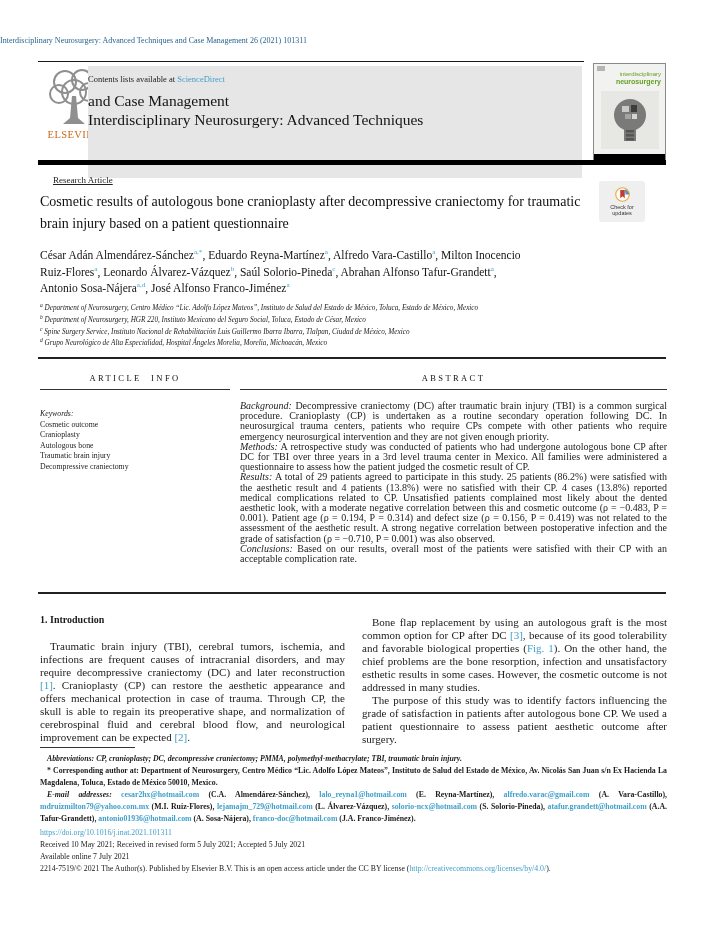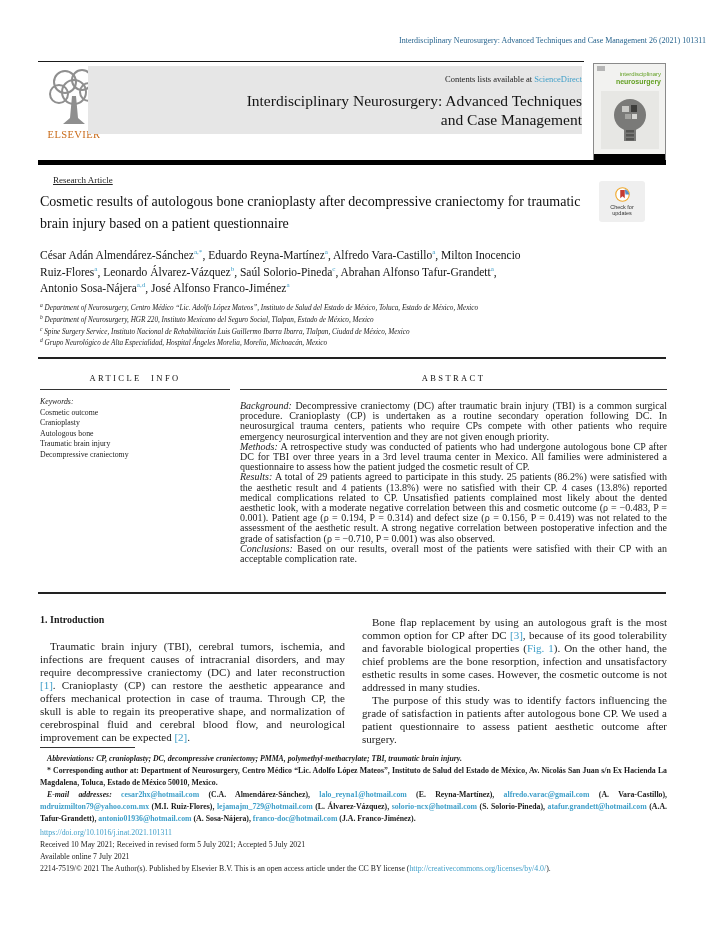--- a/index.html
+++ b/index.html
@@ -3,32 +3,32 @@
 <meta charset="utf-8">
 <style>
   html,body{margin:0;padding:0;background:#ffffff;}
   .page{position:relative;width:706px;height:944px;background:#fff;
         font-family:"Liberation Serif","DejaVu Serif",serif;color:#1b1b1b;overflow:hidden;}
   .abs{position:absolute;}
   a,.lnk{color:#3f9fc9;text-decoration:none;cursor:pointer;}
   sup{font-size:62%;line-height:0;}
   sup.blue{color:#3f9fc9;}
 
-  .running-head{top:36px;left:0;right:0;text-align:right;font-size:8px;color:#27648e;}
+  .running-head{top:36px;left:0;right:0;text-align:left;font-size:8px;color:#27648e;}
 
   .rule-thin-top{left:38px;top:61px;width:546px;height:1px;background:#1a1a1a;}
   .rule-thick{left:38px;top:160px;width:628px;height:5px;background:#000;}
   .rule-mid1{left:38px;top:357px;width:628px;height:2px;background:#222;}
   .rule-mid2{left:38px;top:592px;width:628px;height:2px;background:#222;}
 
   .elsevier{left:38px;top:66px;width:72px;height:92px;text-align:center;}
   .elsevier .tree{display:block;margin:0 auto;}
   .elsevier .els-label{font-size:10.5px;color:#c96a18;letter-spacing:.4px;margin-top:1px;}
 
-  .graybox{left:88px;top:66px;width:494px;height:68px;background:#e6e6e6;text-align:right;}
+  .graybox{left:88px;top:66px;width:494px;height:112px;background:#e6e6e6;text-align:left;}
   .contents-line{font-size:8.5px;margin-top:8px;}
   .journal-title{font-size:15.5px;line-height:19px;margin-top:7px;color:#141414;}
   .homepage-line{font-family:"Liberation Sans","DejaVu Sans",sans-serif;font-size:8px;margin-top:8px;color:#333;}
 
   .cover{left:593px;top:63px;width:73px;height:99px;border:1px solid #8a8a8a;background:#f2f2f0;
          display:flex;flex-direction:column;box-sizing:border-box;}
   .cover-issn{width:8px;height:5px;background:#b5b5b5;margin:2px 0 0 3px;}
   .cover-title{text-align:right;padding:0 4px;line-height:7px;}
   .cover-t1{font-family:"Liberation Sans",sans-serif;font-size:6px;color:#63a024;}
   .cover-t2{font-family:"Liberation Sans",sans-serif;font-size:7px;font-weight:bold;color:#63a024;}
@@ -43,21 +43,21 @@
          font-family:"Liberation Sans",sans-serif;font-size:5.5px;color:#333;line-height:6.5px;}
   .badge svg{margin-bottom:2px;}
 
   .authors{left:40px;top:247px;width:486px;font-size:11.5px;line-height:16.5px;color:#141414;}
   .affils{left:40px;top:303px;width:620px;font-size:7.2px;font-style:italic;line-height:11.8px;color:#222;}
   .affils sup{font-size:5.5px;}
 
   .sec-head{font-size:8.5px;letter-spacing:2.4px;word-spacing:5px;color:#111;text-align:center;}
   .head-rule{height:1px;background:#333;margin-top:6px;}
   .info-col{left:40px;top:373px;width:190px;}
-  .kw{font-size:7.8px;line-height:10.6px;margin-top:7px;}
+  .kw{font-size:7.8px;line-height:10.6px;margin-top:19px;}
   .kw-label{font-style:italic;}
   .abs-col{left:240px;top:373px;width:427px;}
   .abs-text{font-size:10px;line-height:10.2px;text-align:justify;margin-top:11px;}
   .abs-label{font-style:italic;}
 
   .intro-h{left:40px;top:614px;font-size:10px;font-weight:bold;}
   .body-col{font-size:11px;line-height:13px;text-align:justify;}
   .col1{left:40px;top:640px;width:305px;}
   .col2{left:362px;top:616px;width:305px;}
   .indent{text-indent:10px;}
@@ -89,22 +89,22 @@
         <circle cx="29" cy="26" r="12"></circle>
       </g>
       <path d="M27 30 L31 30 L33 52 L40 58 L18 58 L25 52 Z" fill="#8f8f8f"></path>
     </svg>
     <div class="els-label">ELSEVIER</div>
   </div>
 
   <div class="abs graybox">
     <div class="contents-line"><span>Contents lists available at </span><span class="lnk">ScienceDirect</span></div>
     <div class="journal-title">
+      <div>and Case Management</div>
       <div>Interdisciplinary Neurosurgery: Advanced Techniques</div>
-      <div>and Case Management</div>
     </div>
   </div>
 
   <div class="abs cover">
     <div class="cover-issn"></div>
     <div class="cover-title">
       <div class="cover-t1">interdisciplinary</div>
       <div class="cover-t2">neurosurgery</div>
     </div>
     <div class="cover-art">
@@ -138,21 +138,21 @@
       <path d="M7 4 h6 v11 l-3 -2.6 -3 2.6 Z" fill="#c43b33"></path>
     </svg>
     <div>Check for</div>
     <div>updates</div>
   </div>
 
   <div class="abs authors"><span><span>César Adán Almendárez-Sánchez</span><sup class="blue">a,*</sup><span>, </span></span><span><span>Eduardo Reyna-Martínez</span><sup class="blue">a</sup><span>, </span></span><span><span>Alfredo Vara-Castillo</span><sup class="blue">a</sup><span>, </span></span><span><span>Milton Inocencio Ruiz-Flores</span><sup class="blue">a</sup><span>, </span></span><span><span>Leonardo Álvarez-Vázquez</span><sup class="blue">b</sup><span>, </span></span><span><span>Saúl Solorio-Pineda</span><sup class="blue">c</sup><span>, </span></span><span><span>Abrahan Alfonso Tafur-Grandett</span><sup class="blue">a</sup><span>, </span></span><span><span>Antonio Sosa-Nájera</span><sup class="blue">a,d</sup><span>, </span></span><span><span>José Alfonso Franco-Jiménez</span><sup class="blue">a</sup><span></span></span></div>
 
   <div class="abs affils">
     <div><sup>a</sup><span> Department of Neurosurgery, Centro Médico “Lic. Adolfo López Mateos”, Instituto de Salud del Estado de México, Toluca, Estado de México, Mexico</span></div>
-    <div><sup>b</sup><span> Department of Neurosurgery, HGR 220, Instituto Mexicano del Seguro Social, Tlalpan, Estado de México, Mexico</span></div>
+    <div><sup>b</sup><span> Department of Neurosurgery, HGR 220, Instituto Mexicano del Seguro Social, Toluca, Estado de César, Mexico</span></div>
     <div><sup>c</sup><span> Spine Surgery Service, Instituto Nacional de Rehabilitación Luis Guillermo Ibarra Ibarra, Tlalpan, Ciudad de México, Mexico</span></div>
     <div><sup>d</sup><span> Grupo Neurológico de Alta Especialidad, Hospital Ángeles Morelia, Morelia, Michoacán, Mexico</span></div>
   </div>
 
   <div class="abs rule-mid1"></div>
 
   <div class="abs info-col">
     <div class="sec-head">ARTICLE INFO</div>
     <div class="head-rule"></div>
     <div class="kw">

